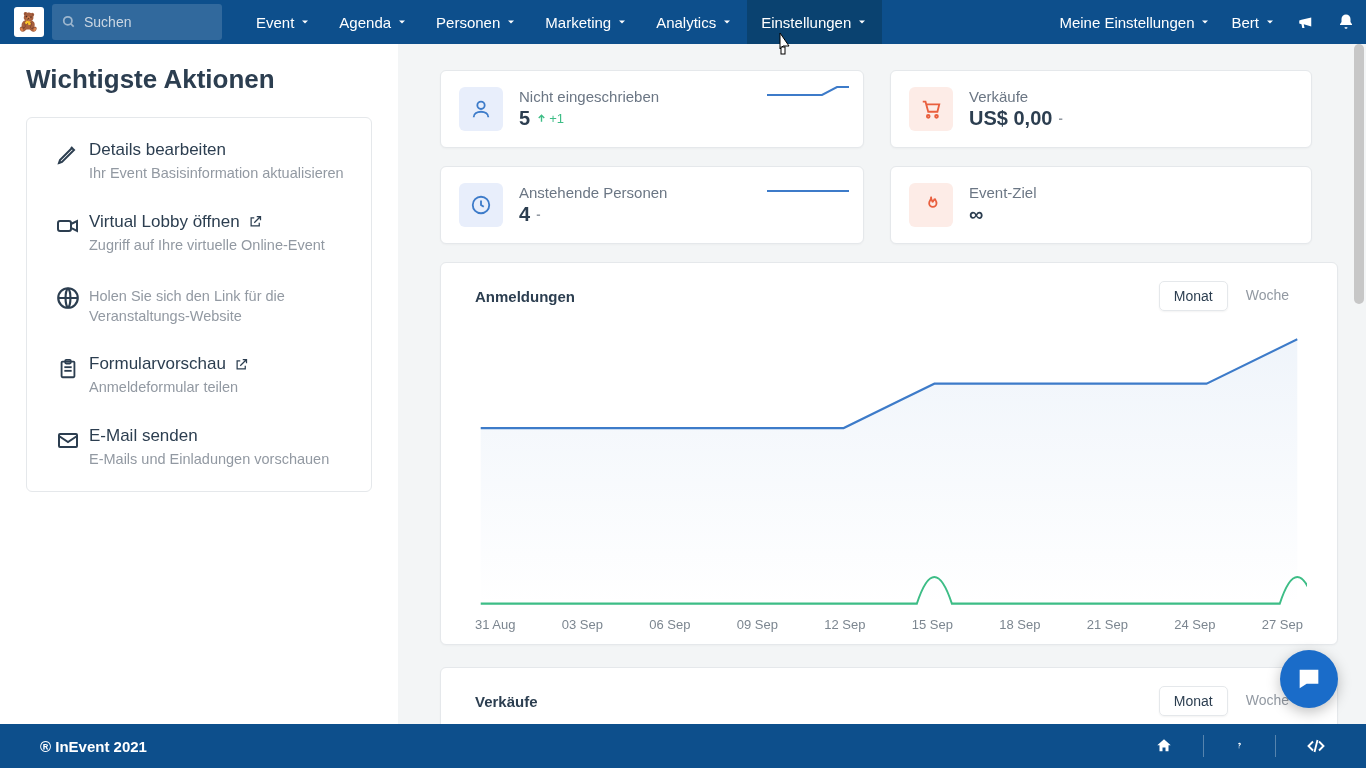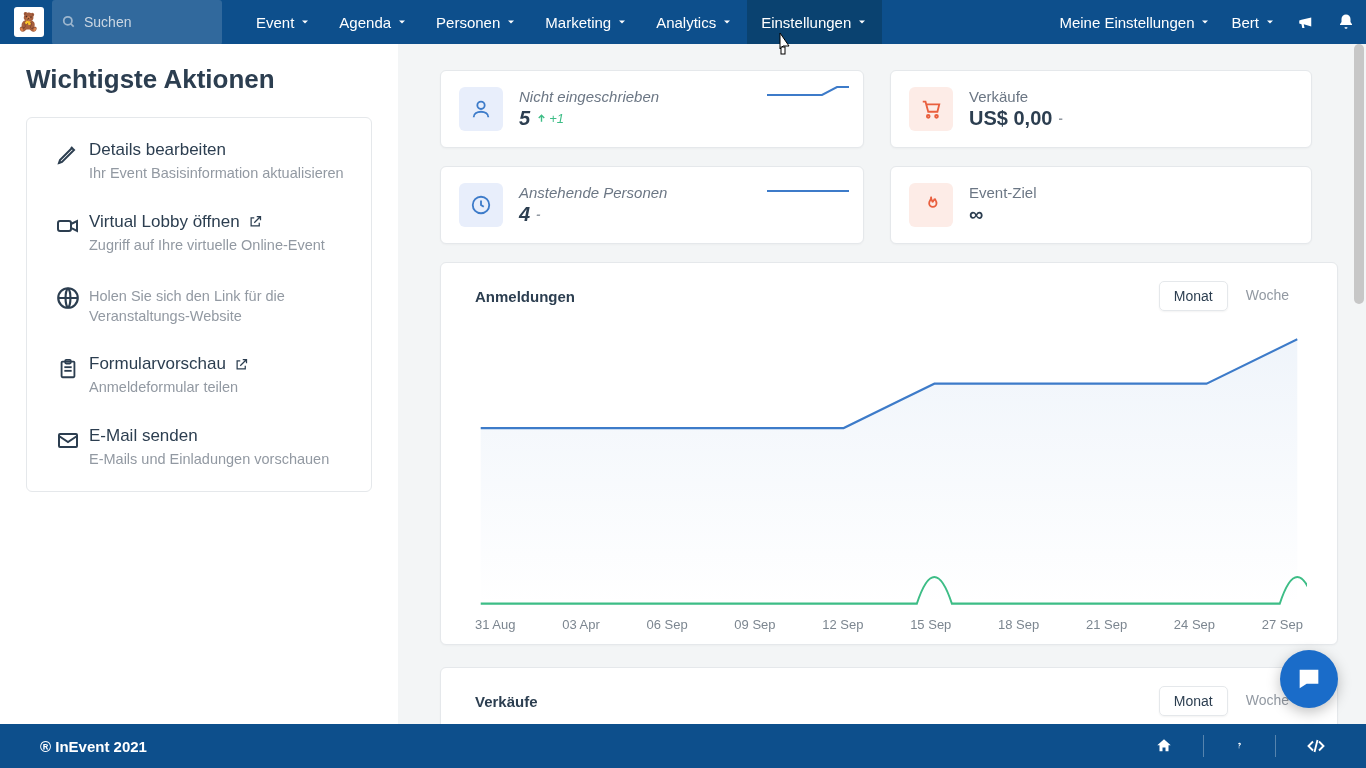--- a/index.html
+++ b/index.html
@@ -11,21 +11,21 @@
   --card:#ffffff;
   --border:#e5e8eb;
   --blue:#3d7bc9;
   --green:#3dbd86;
   --red:#e95f3e;
 }
 *{box-sizing:border-box;margin:0;padding:0;font-family:"Segoe UI",Arial,sans-serif;}
 body{width:1366px;height:768px;overflow:hidden;background:#fff;}
 .top{height:44px;background:var(--navy);display:flex;align-items:center;color:#fff;}
 .logo{width:30px;height:30px;background:#fff;border-radius:3px;margin:0 8px 0 14px;display:flex;align-items:center;justify-content:center;font-size:18px;}
-.search{flex:0 0 170px;height:45px;background:rgba(255,255,255,.15);border-radius:3px;display:flex;align-items:center;padding:0 10px;color:#cbd7e3;}
+.search{flex:0 0 170px;height:36px;background:rgba(255,255,255,.15);border-radius:3px;display:flex;align-items:center;padding:0 10px;color:#cbd7e3;}
 .search svg{margin-right:8px;opacity:.7;}
 .search span{font-size:14px;}
 .nav{display:flex;margin-left:20px;height:100%;}
 .nav-item{display:flex;align-items:center;padding:0 14px;font-size:15px;cursor:pointer;height:100%;}
 .nav-item.hover{background:var(--navy-dark);}
 .nav-item svg{margin-left:5px;}
 .top-right{margin-left:auto;display:flex;align-items:center;height:100%;}
 .top-right .nav-item{padding:0 10px;}
 .icon-btn{width:40px;display:flex;align-items:center;justify-content:center;height:100%;cursor:pointer;}
 .main{display:flex;height:calc(100% - 44px - 44px);}
@@ -33,21 +33,21 @@
 .side h1{font-size:26px;font-weight:600;color:var(--ink);margin-bottom:22px;}
 .actions{border:1px solid var(--border);border-radius:6px;padding:8px 4px;}
 .action{display:flex;padding:14px 16px;cursor:pointer;justify-content:center;}
 .action-icon{width:42px;display:flex;align-items:flex-start;justify-content:center;padding-top:2px;}
 .action-body{flex:1;}
 .action-title{font-size:17px;color:var(--ink);font-weight:500;display:flex;align-items:center;gap:8px;}
 .action-sub{font-size:14.5px;color:var(--muted);margin-top:4px;line-height:1.35;}
 .content{flex:1;background:var(--bg);padding:26px 28px 0 42px;overflow:auto;position:relative;}
 .cards-row{display:flex;gap:26px;margin-bottom:18px;}
 .card{background:var(--card);border:1px solid var(--border);border-radius:6px;padding:16px 18px;display:flex;align-items:center;gap:16px;position:relative;box-shadow:0 1px 2px rgba(0,0,0,.03);}
-.card.w1{flex:0 0 424px;font-style:italic;}
+.card.w1{flex:0 0 424px;}
 .card.w2{flex:0 0 422px;}
 .kpi-icon{width:44px;height:44px;border-radius:6px;display:flex;align-items:center;justify-content:center;}
 .kpi-icon.blue{background:#e8eefb;color:var(--blue);}
 .kpi-icon.red{background:#fdece7;color:var(--red);}
 .kpi-body .label{font-size:15px;color:#6b7684;}
 .kpi-body .value{font-size:20px;font-weight:700;color:var(--ink);display:flex;align-items:center;gap:6px;margin-top:2px;}
 .delta{font-size:13px;color:var(--green);display:flex;align-items:center;gap:2px;font-weight:500;}
 .dash{color:var(--muted);font-size:13px;}
 .spark{position:absolute;right:14px;top:10px;}
 .panel{background:var(--card);border:1px solid var(--border);border-radius:6px;padding:18px 30px 8px;margin-bottom:22px;box-shadow:0 1px 2px rgba(0,0,0,.03);}
@@ -309,21 +309,21 @@
                 <stop offset="100%" stop-color="#3d7bc9" stop-opacity="0"></stop>
               </linearGradient>
             </defs>
             <path d="M10,100 L103.33333333333333,100 L196.66666666666666,100 L290,100 L383.3333333333333,100 L476.6666666666667,60 L570,60 L663.3333333333334,60 L756.6666666666666,60 L850,20 L850,260 L10,260 Z" fill="url(#gb)"></path>
             <path d="M10,100 L103.33333333333333,100 L196.66666666666666,100 L290,100 L383.3333333333333,100 L476.6666666666667,60 L570,60 L663.3333333333334,60 L756.6666666666666,60 L850,20" fill="none" stroke="#3d7bc9" stroke-width="2"></path>
             <path d="M10,258 L10,258 L103.33333333333333,258 L196.66666666666666,258 L290,258 L383.3333333333333,258 Q456.6666666666667,258 458.6666666666667,258 Q476.6666666666667,210 494.6666666666667,258 L570,258 L663.3333333333334,258 L756.6666666666666,258 Q830,258 832,258 Q850,210 868,258" fill="none" stroke="#3dbd86" stroke-width="2"></path>
           </svg>
       </div>
       <div class="xaxis" id="xaxis">
           <span>31 Aug</span>
-          <span>03 Apr</span>
+          <span>03 Sep</span>
           <span>06 Sep</span>
           <span>09 Sep</span>
           <span>12 Sep</span>
           <span>15 Sep</span>
           <span>18 Sep</span>
           <span>21 Sep</span>
           <span>24 Sep</span>
           <span>27 Sep</span>
         </div>
     </div>

